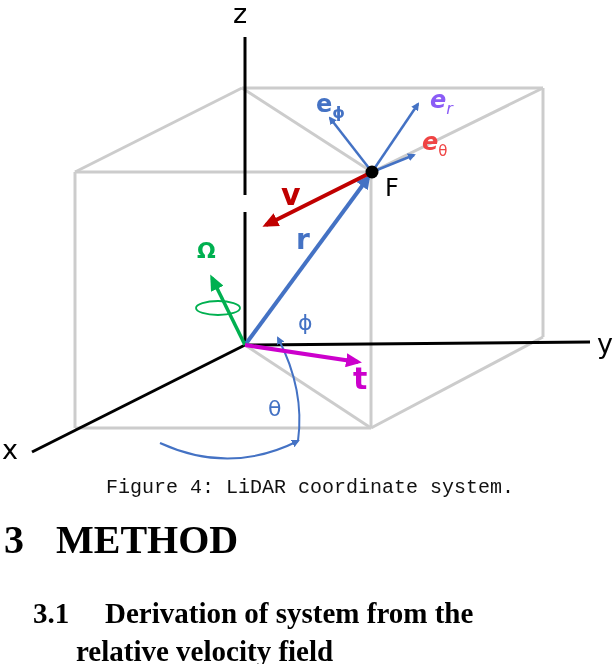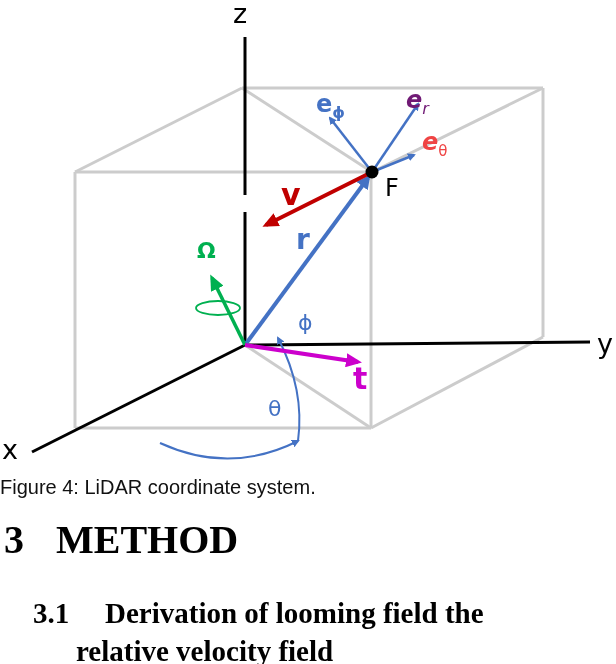--- a/index.html
+++ b/index.html
@@ -1,19 +1,19 @@
 <!DOCTYPE html>
 <html><head>
 <meta charset="utf-8">
 <style>
   html,body{margin:0;padding:0;background:#fff;}
   body{width:616px;height:664px;position:relative;overflow:hidden;}
   #fig{position:absolute;left:0;top:0;width:616px;height:470px;}
   .lbl{position:absolute;font-family:"DejaVu Sans",sans-serif;line-height:1;}
-  .caption{position:absolute;left:0;width:514px;top:476px;text-align:left;font-family:Liberation Sans, sans-serif;font-size:20px;color:#111;}
+  .caption{position:absolute;left:0;width:514px;top:476px;text-align:right;font-family:Liberation Mono, monospace;font-size:20px;color:#111;}
   .h1{position:absolute;left:4px;top:516px;font-family:"Liberation Serif",serif;font-weight:bold;font-size:40px;color:#000;}
   .h1 .num{display:inline-block;width:52px;}
   .h2{position:absolute;left:4px;top:594px;font-family:"Liberation Serif",serif;font-weight:bold;font-size:29px;color:#000;line-height:38px;}
   .h2 .num{display:inline-block;width:72px;margin-left:29px;}
   .h2 .cont{padding-left:72px;display:block;}
 </style>
 </head>
 <body>
 
 <div id="fig">
@@ -80,21 +80,21 @@
 <span class="lbl" style="left:597px;top:330px;font-size:27px;color:#000">y</span>
 <span class="lbl" style="left:2px;top:436px;font-size:27px;color:#000">x</span>
 <span class="lbl" style="left:385px;top:176px;font-size:24px;color:#000">F</span>
 <span class="lbl" style="left:281px;top:180px;font-size:30px;font-weight:bold;color:#c00000">v</span>
 <span class="lbl" style="left:296px;top:226px;font-size:28px;font-weight:bold;color:#4472c4">r</span>
 <span class="lbl" style="left:197px;top:240px;font-size:22px;font-weight:bold;color:#00b050">Ω</span>
 <span class="lbl" style="left:353px;top:364px;font-size:30px;font-weight:bold;color:#cc00cc">t</span>
 <span class="lbl" style="left:298px;top:312px;font-size:22px;color:#4472c4">ϕ</span>
 <span class="lbl" style="left:268px;top:398px;font-size:22px;color:#4472c4">θ</span>
 <span class="lbl" style="left:316px;top:92px;font-size:24px;font-weight:bold;color:#4472c4"><span>e</span><sub style="font-size:16px">ϕ</sub></span>
-<span class="lbl" style="left:406px;top:88px;font-size:24px;font-weight:bold;font-style:italic;color:#701a75"><span>e</span><sub style="font-size:16px;font-weight:normal">r</sub></span>
+<span class="lbl" style="left:430px;top:88px;font-size:24px;font-weight:bold;font-style:italic;color:#8b5cf6"><span>e</span><sub style="font-size:16px;font-weight:normal">r</sub></span>
 <span class="lbl" style="left:422px;top:130px;font-size:24px;font-weight:bold;font-style:italic;color:#ef4444"><span>e</span><sub style="font-size:15px;font-style:normal;font-weight:normal">θ</sub></span>
 </div>
 
 <div class="caption">Figure 4: LiDAR coordinate system.</div>
 
 <div class="h1"><span class="num">3</span><span>METHOD</span></div>
 
-<div class="h2"><span class="num">3.1</span><span>Derivation of looming field the</span><span class="cont">relative velocity field</span></div>
+<div class="h2"><span class="num">3.1</span><span>Derivation of system from the</span><span class="cont">relative velocity field</span></div>
 
 </body></html>

